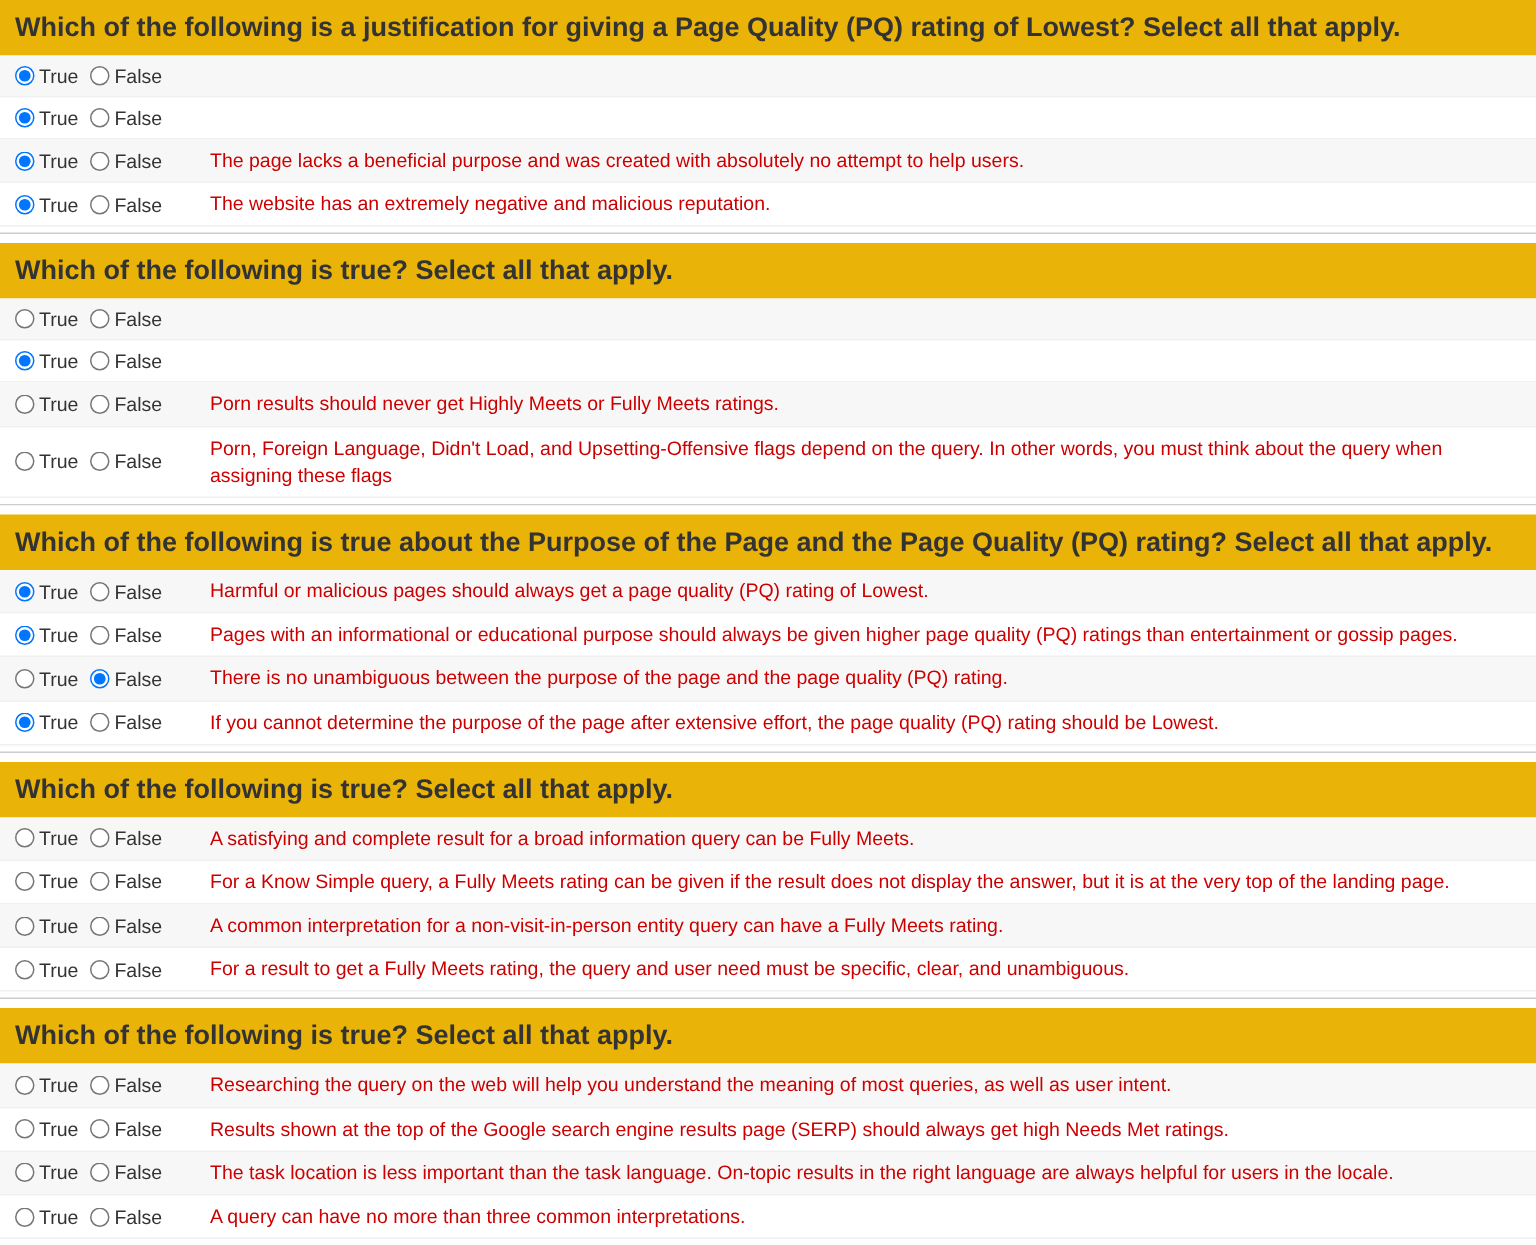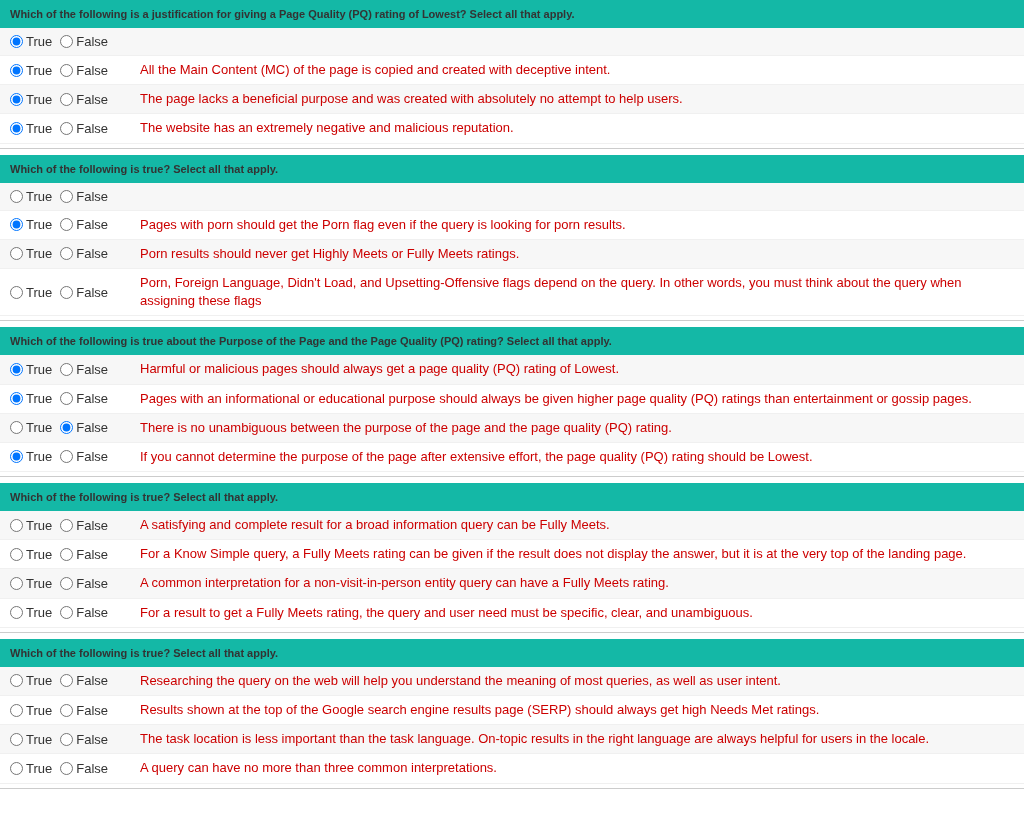--- a/index.html
+++ b/index.html
@@ -12,24 +12,24 @@
     .quiz-container {
       width: 1024px;
       padding: 0;
     }
     .section {
       border-bottom: 1px solid #ccc;
       padding-bottom: 4px;
       margin-bottom: 0;
     }
     .section-header {
-      background: #14b8a6;
+      background: #eab308;
       padding: 8px 10px;
       font-weight: bold;
-      font-size: 11px;
+      font-size: 18px;
       color: #333;
     }
     .question-row {
       display: flex;
       align-items: center;
       padding: 5px 10px;
       border-bottom: 1px solid #f0f0f0;
       min-height: 28px;
     }
     .question-row:nth-child(even) {
@@ -93,21 +93,20 @@
         <div class="radio-group">
           <label class="radio-label">
             <input type="radio" name="s1r2" value="true" checked="" style="">
             <span class="radio-text">True</span>
           </label>
           <label class="radio-label">
             <input type="radio" name="s1r2" value="false" style="">
             <span class="radio-text">False</span>
           </label>
         </div>
-        <span class="answer-text">All the Main Content (MC) of the page is copied and created with deceptive intent.</span>
       </div>
       <div class="question-row">
         <div class="radio-group">
           <label class="radio-label">
             <input type="radio" name="s1r3" value="true" checked="" style="">
             <span class="radio-text">True</span>
           </label>
           <label class="radio-label">
             <input type="radio" name="s1r3" value="false" style="">
             <span class="radio-text">False</span>
@@ -148,21 +147,20 @@
         <div class="radio-group">
           <label class="radio-label">
             <input type="radio" name="s2r2" value="true" checked="" style="">
             <span class="radio-text">True</span>
           </label>
           <label class="radio-label">
             <input type="radio" name="s2r2" value="false" style="">
             <span class="radio-text">False</span>
           </label>
         </div>
-        <span class="answer-text">Pages with porn should get the Porn flag even if the query is looking for porn results.</span>
       </div>
       <div class="question-row">
         <div class="radio-group">
           <label class="radio-label">
             <input type="radio" name="s2r3" value="true" style="">
             <span class="radio-text">True</span>
           </label>
           <label class="radio-label">
             <input type="radio" name="s2r3" value="false" style="">
             <span class="radio-text">False</span>

